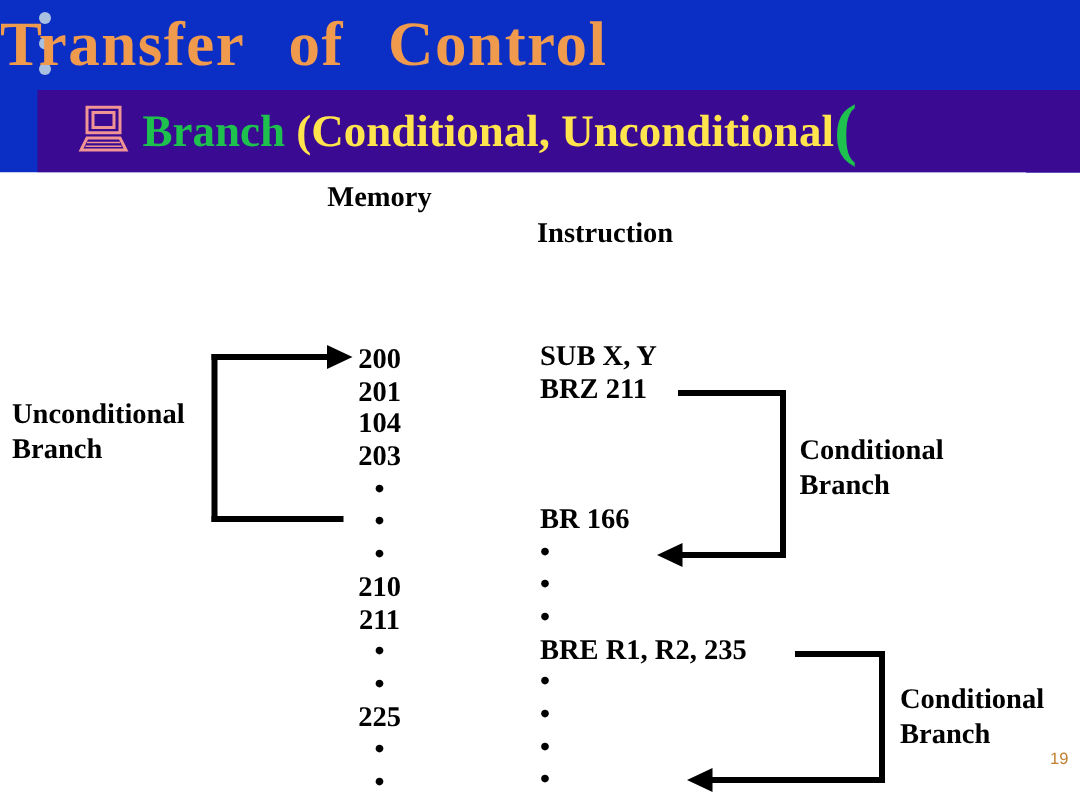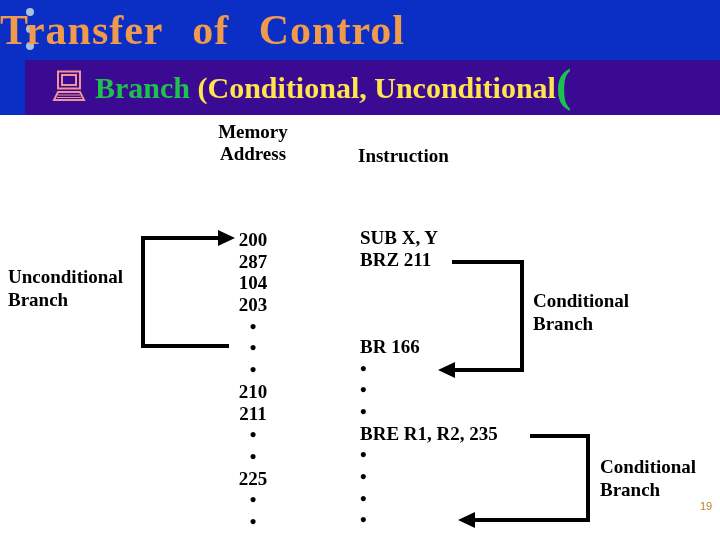--- a/index.html
+++ b/index.html
@@ -76,31 +76,30 @@
   <div class="bullet-line">
     <span class="bullet-green">Branch </span>
     <span class="bullet-yellow">(Conditional, Unconditional</span>
     <span class="bullet-bigparen">(</span>
   </div>
 
   <div class="diagram">
 
     <div class="hdr hdr-mem">
       <div>Memory</div>
-      <div>Address</div>
     </div>
     <div class="hdr hdr-ins">Instruction</div>
 
     <div class="rows">
         <div class="drow">
           <div class="addr">200</div>
           <div class="instr"></div>
         </div>
         <div class="drow">
-          <div class="addr">287</div>
+          <div class="addr">201</div>
           <div class="instr"></div>
         </div>
         <div class="drow">
           <div class="addr">104</div>
           <div class="instr">SUB X, Y</div>
         </div>
         <div class="drow">
           <div class="addr">203</div>
           <div class="instr">BRZ 211</div>
         </div>

